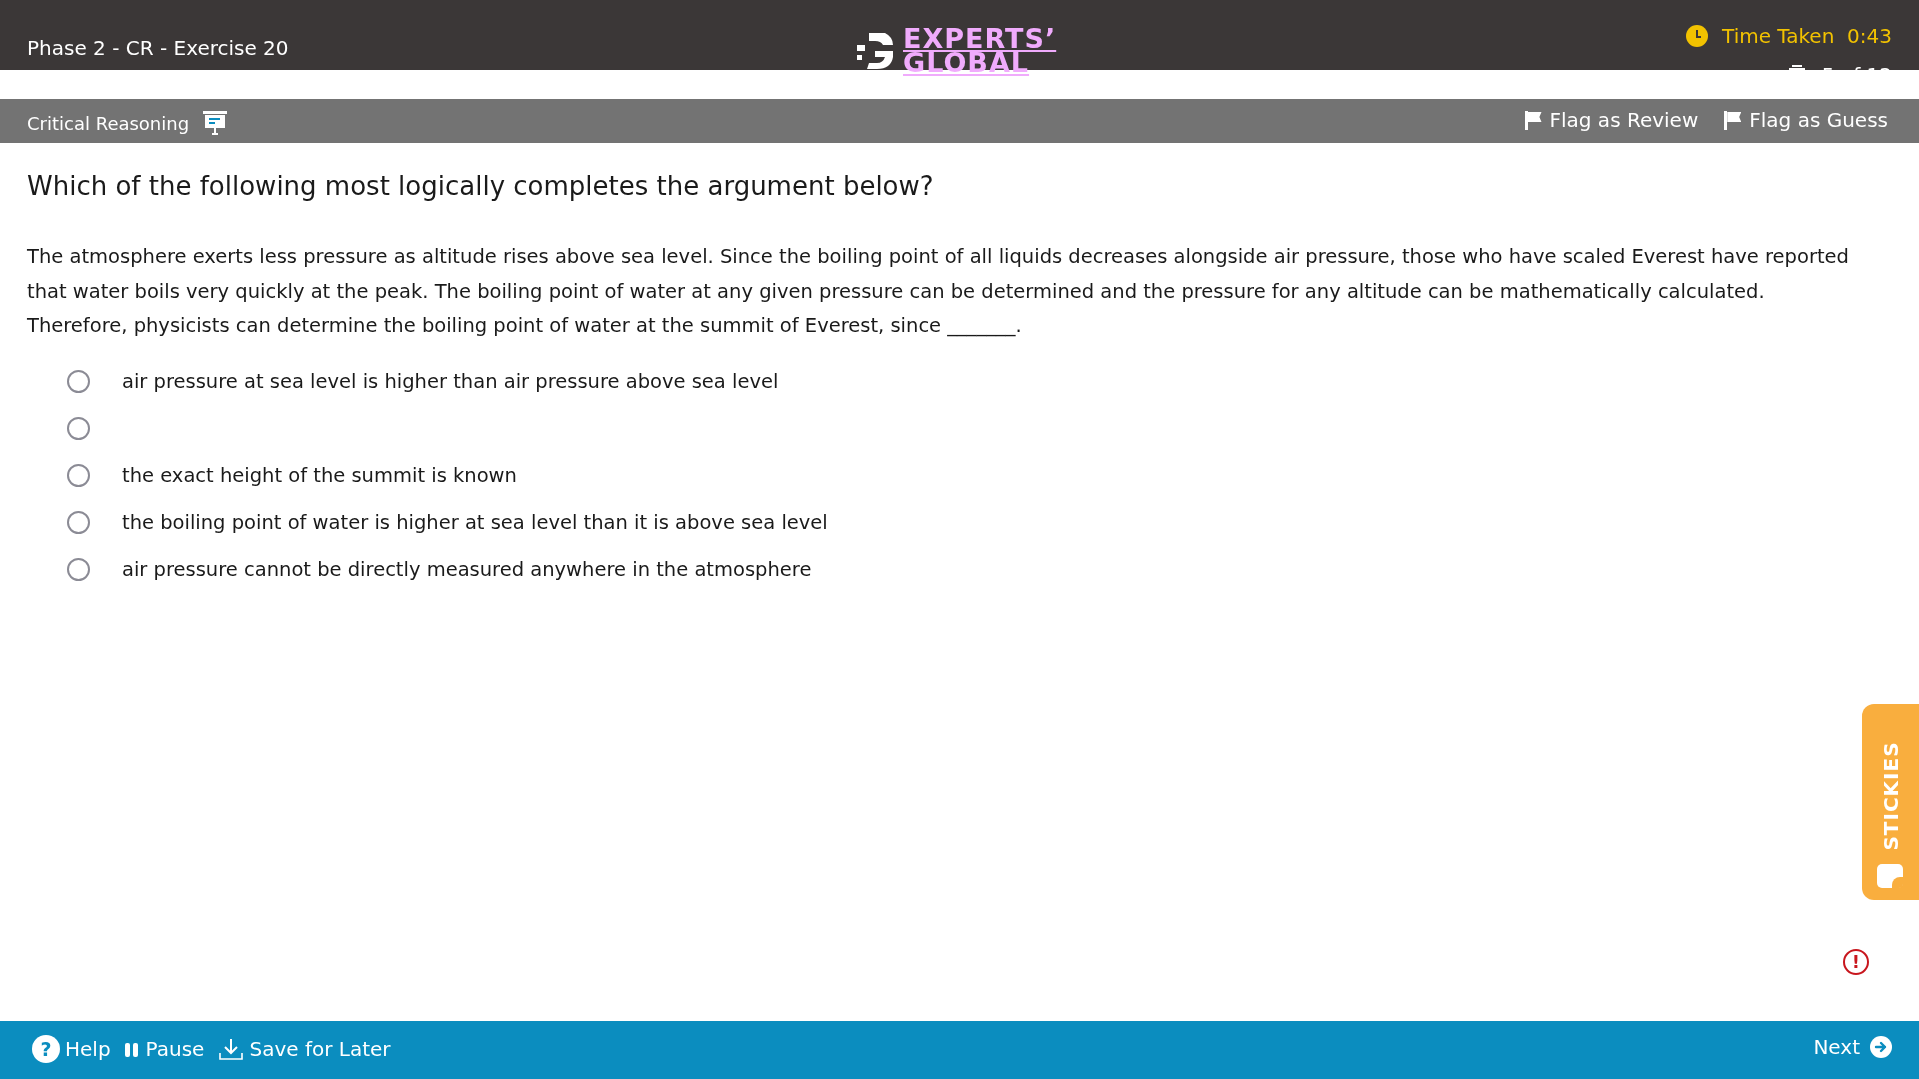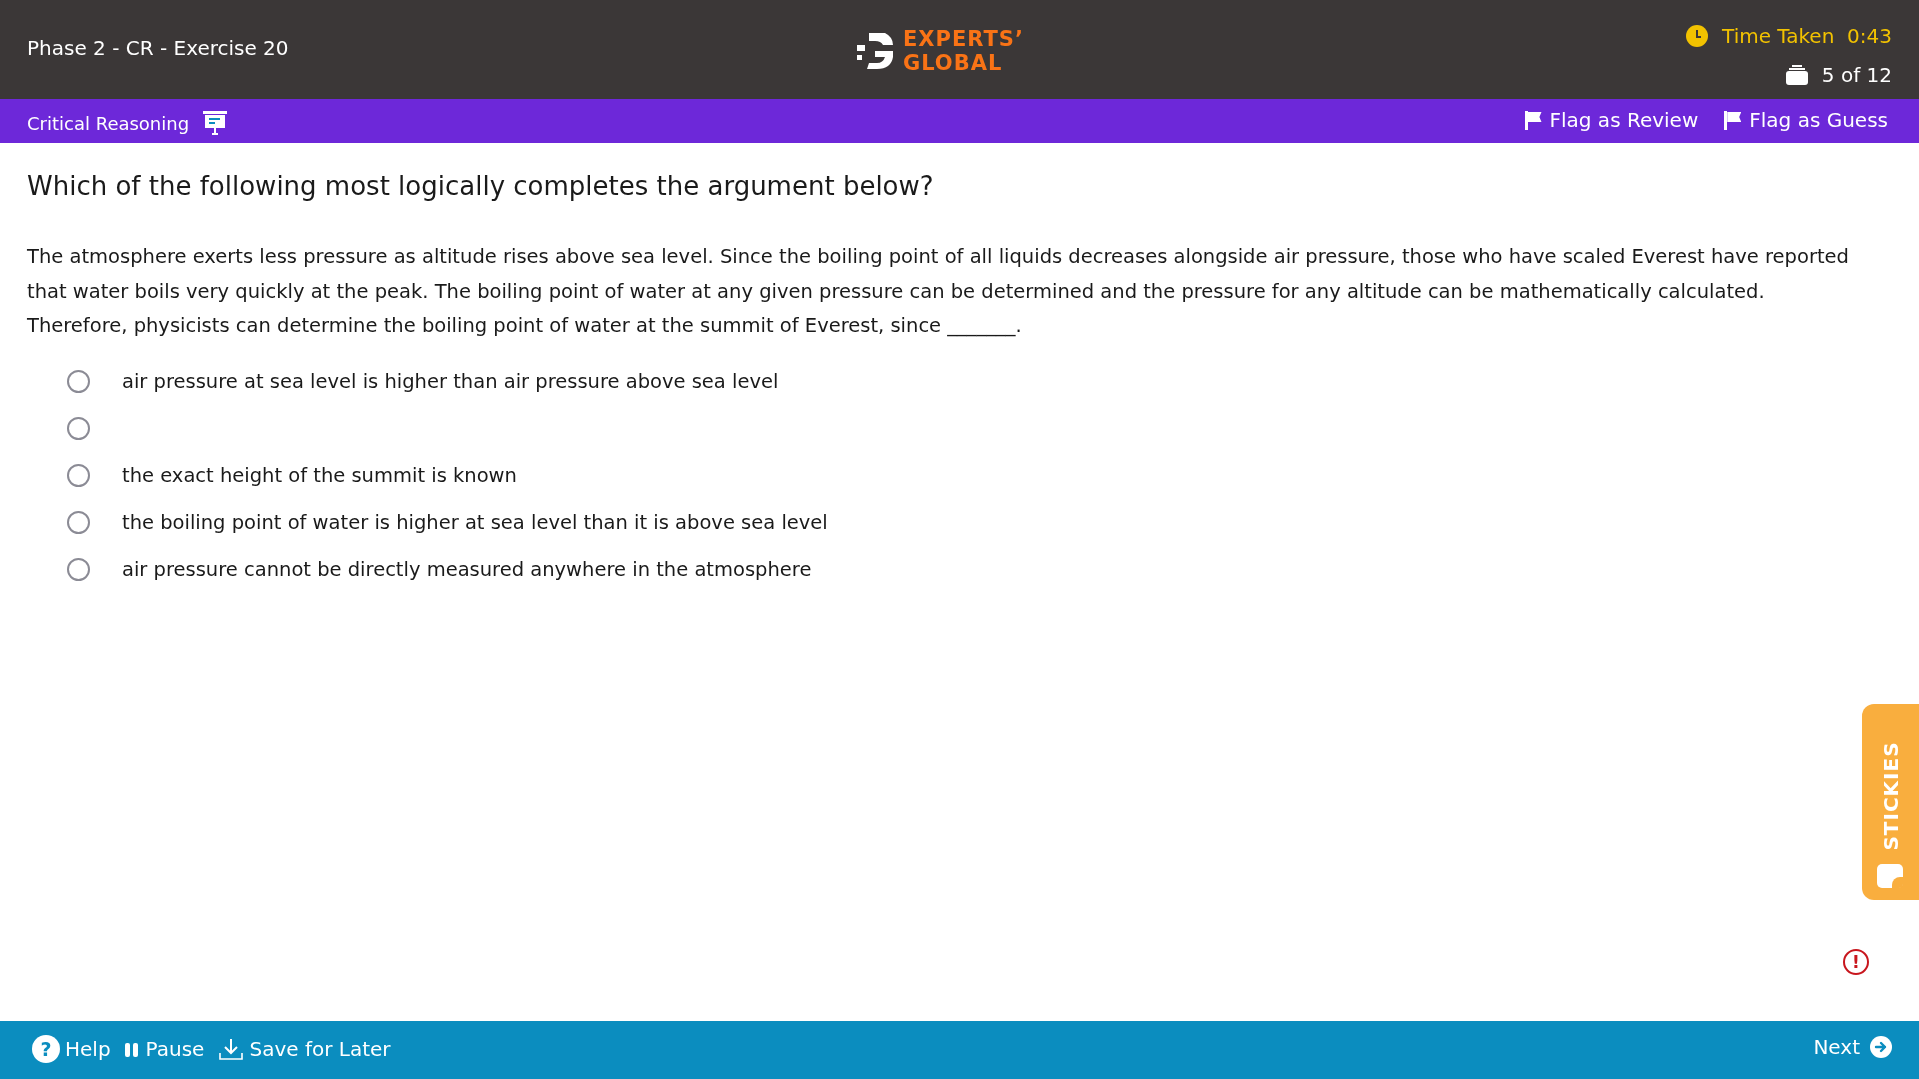--- a/index.html
+++ b/index.html
@@ -1,35 +1,35 @@
 <!DOCTYPE html>
 <html><head>
 <meta charset="utf-8">
 <style>
   * { box-sizing: border-box; margin: 0; padding: 0; }
   html, body { width: 1919px; height: 1079px; overflow: hidden; background: #ffffff; }
   body { font-family: "DejaVu Sans", sans-serif; color: #1a1a1a; position: relative; }
 
-  .topbar { position: absolute; left: 0; top: 0; width: 1919px; height: 99px; background: #3b3737; color: #fff; }
+  .topbar { position: absolute; left: 0; top: 0; width: 1919px; height: 70px; background: #3b3737; color: #fff; }
   .topbar .title { position: absolute; left: 27px; top: 36px; font-size: 20px; color: #ffffff; }
   .logo { position: absolute; left: 855px; top: 27px; display: flex; align-items: center; gap: 8px; }
   .logo .mark { width: 40px; height: 44px; position: relative; }
-  .logo .words { color: #f97316; font-weight: bold; font-size: 21px; line-height: 24px; letter-spacing: 1px; }
+  .logo .words { color: #f0abfc; font-weight: bold; font-size: 27px; line-height: 24px; letter-spacing: 1px; text-decoration: underline; }
   .timer { position: absolute; right: 27px; top: 24px; display: flex; align-items: center; gap: 14px; color: #f2c200; font-size: 20px; }
   .timer .clock { width: 22px; height: 22px; border-radius: 50%; background: #f2c200; position: relative; }
   .timer .clock:before { content: ""; position: absolute; left: 10px; top: 5px; width: 2px; height: 7px; background: #3b3737; }
   .timer .clock:after { content: ""; position: absolute; left: 10px; top: 11px; width: 5px; height: 2px; background: #3b3737; }
   .timer .time-val { margin-left: 0px; }
   .progress { position: absolute; right: 27px; top: 63px; display: flex; align-items: center; gap: 14px; color: #fff; font-size: 20px; padding-left: 17px; }
   .progress .stack { width: 22px; height: 20px; position: relative; }
   .progress .stack .b1 { position: absolute; left: 6px; top: 0; width: 10px; height: 2px; background: #fff; }
   .progress .stack .b2 { position: absolute; left: 3px; top: 3px; width: 16px; height: 2px; background: #fff; }
   .progress .stack .b3 { position: absolute; left: 0; top: 6px; width: 22px; height: 14px; background: #fff; border-radius: 3px; }
 
-  .subbar { position: absolute; left: 0; top: 99px; width: 1919px; height: 44px; background: #6d28d9; color: #fff; }
+  .subbar { position: absolute; left: 0; top: 99px; width: 1919px; height: 44px; background: #737373; color: #fff; }
   .subbar .section { position: absolute; left: 27px; top: 11px; font-size: 18px; display: flex; align-items: center; gap: 14px; }
   .subbar .board { width: 24px; height: 26px; position: relative; }
   .subbar .board .top { position: absolute; left: 0; top: 1px; width: 24px; height: 3px; background: #fff; }
   .subbar .board .panel { position: absolute; left: 2px; top: 5px; width: 20px; height: 13px; background: #fff; }
   .subbar .board .panel:before { content: ""; position: absolute; left: 4px; top: 3px; width: 11px; height: 2px; background: #0b8dbf; }
   .subbar .board .panel:after { content: ""; position: absolute; left: 4px; top: 7px; width: 6px; height: 2px; background: #0b8dbf; }
   .subbar .board .pole { position: absolute; left: 11px; top: 18px; width: 2px; height: 6px; background: #fff; }
   .subbar .board .foot { position: absolute; left: 9px; top: 23px; width: 6px; height: 2px; background: #fff; }
   .flags { position: absolute; right: 31px; top: 9px; display: flex; gap: 26px; font-size: 20px; }
   .flag { display: flex; align-items: center; gap: 8px; cursor: pointer; justify-content: center; }

